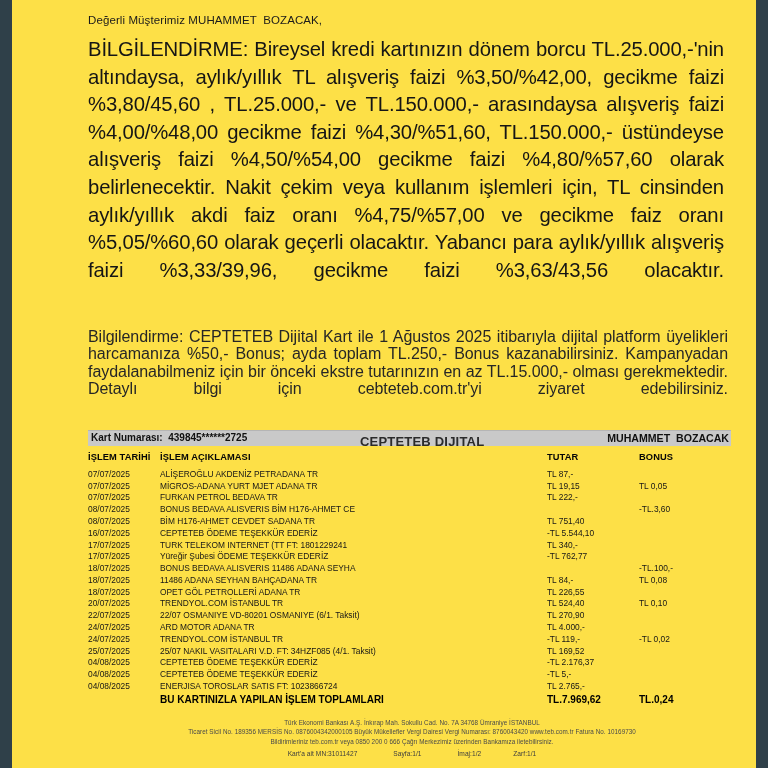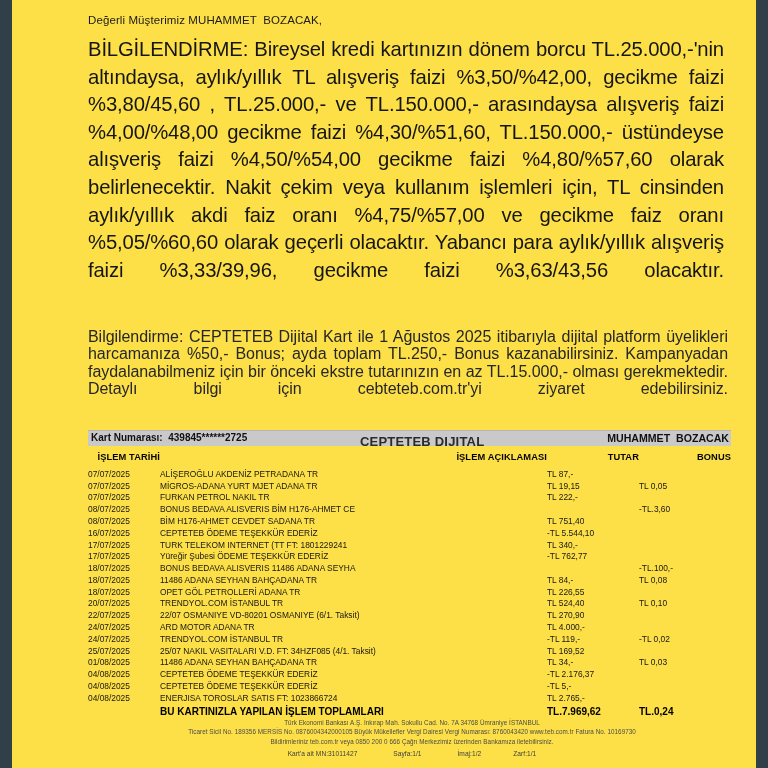--- a/index.html
+++ b/index.html
@@ -117,21 +117,21 @@
     margin-top: 6px;
     width: 643px;
     border-collapse: collapse;
     table-layout: fixed;
     font-size: 8.4px;
     color: #161616;
   }
   table.txn th {
     font-size: 9.3px;
     font-weight: bold;
-    text-align: right;
+    text-align: left;
     padding: 0 0 6px 0;
     color: #060606;
     letter-spacing: 0.1px;
     white-space: nowrap;
   }
   table.txn td {
     padding: 0.9px 0;
     vertical-align: top;
     white-space: nowrap;
     overflow: hidden;
@@ -216,21 +216,21 @@
             <td class="col-bonus"></td>
           </tr>
           <tr>
             <td class="col-date">07/07/2025</td>
             <td class="col-desc">MİGROS-ADANA YURT MJET ADANA TR</td>
             <td class="col-amt">TL 19,15</td>
             <td class="col-bonus">TL 0,05</td>
           </tr>
           <tr>
             <td class="col-date">07/07/2025</td>
-            <td class="col-desc">FURKAN PETROL NAKIL TR</td>
+            <td class="col-desc">FURKAN PETROL BEDAVA TR</td>
             <td class="col-amt">TL 222,-</td>
             <td class="col-bonus"></td>
           </tr>
           <tr>
             <td class="col-date">08/07/2025</td>
             <td class="col-desc">BONUS BEDAVA ALISVERIS BİM H176-AHMET CE</td>
             <td class="col-amt"></td>
             <td class="col-bonus">-TL.3,60</td>
           </tr>
           <tr>
@@ -297,26 +297,20 @@
             <td class="col-date">24/07/2025</td>
             <td class="col-desc">TRENDYOL.COM İSTANBUL TR</td>
             <td class="col-amt">-TL 119,-</td>
             <td class="col-bonus">-TL 0,02</td>
           </tr>
           <tr>
             <td class="col-date">25/07/2025</td>
             <td class="col-desc">25/07 NAKIL VASITALARI V.D. FT: 34HZF085 (4/1. Taksit)</td>
             <td class="col-amt">TL 169,52</td>
             <td class="col-bonus"></td>
-          </tr>
-          <tr>
-            <td class="col-date">01/08/2025</td>
-            <td class="col-desc">11486 ADANA SEYHAN BAHÇADANA TR</td>
-            <td class="col-amt">TL 34,-</td>
-            <td class="col-bonus">TL 0,03</td>
           </tr>
           <tr>
             <td class="col-date">04/08/2025</td>
             <td class="col-desc">CEPTETEB ÖDEME TEŞEKKÜR EDERİZ</td>
             <td class="col-amt">-TL 2.176,37</td>
             <td class="col-bonus"></td>
           </tr>
           <tr>
             <td class="col-date">04/08/2025</td>
             <td class="col-desc">CEPTETEB ÖDEME TEŞEKKÜR EDERİZ</td>

